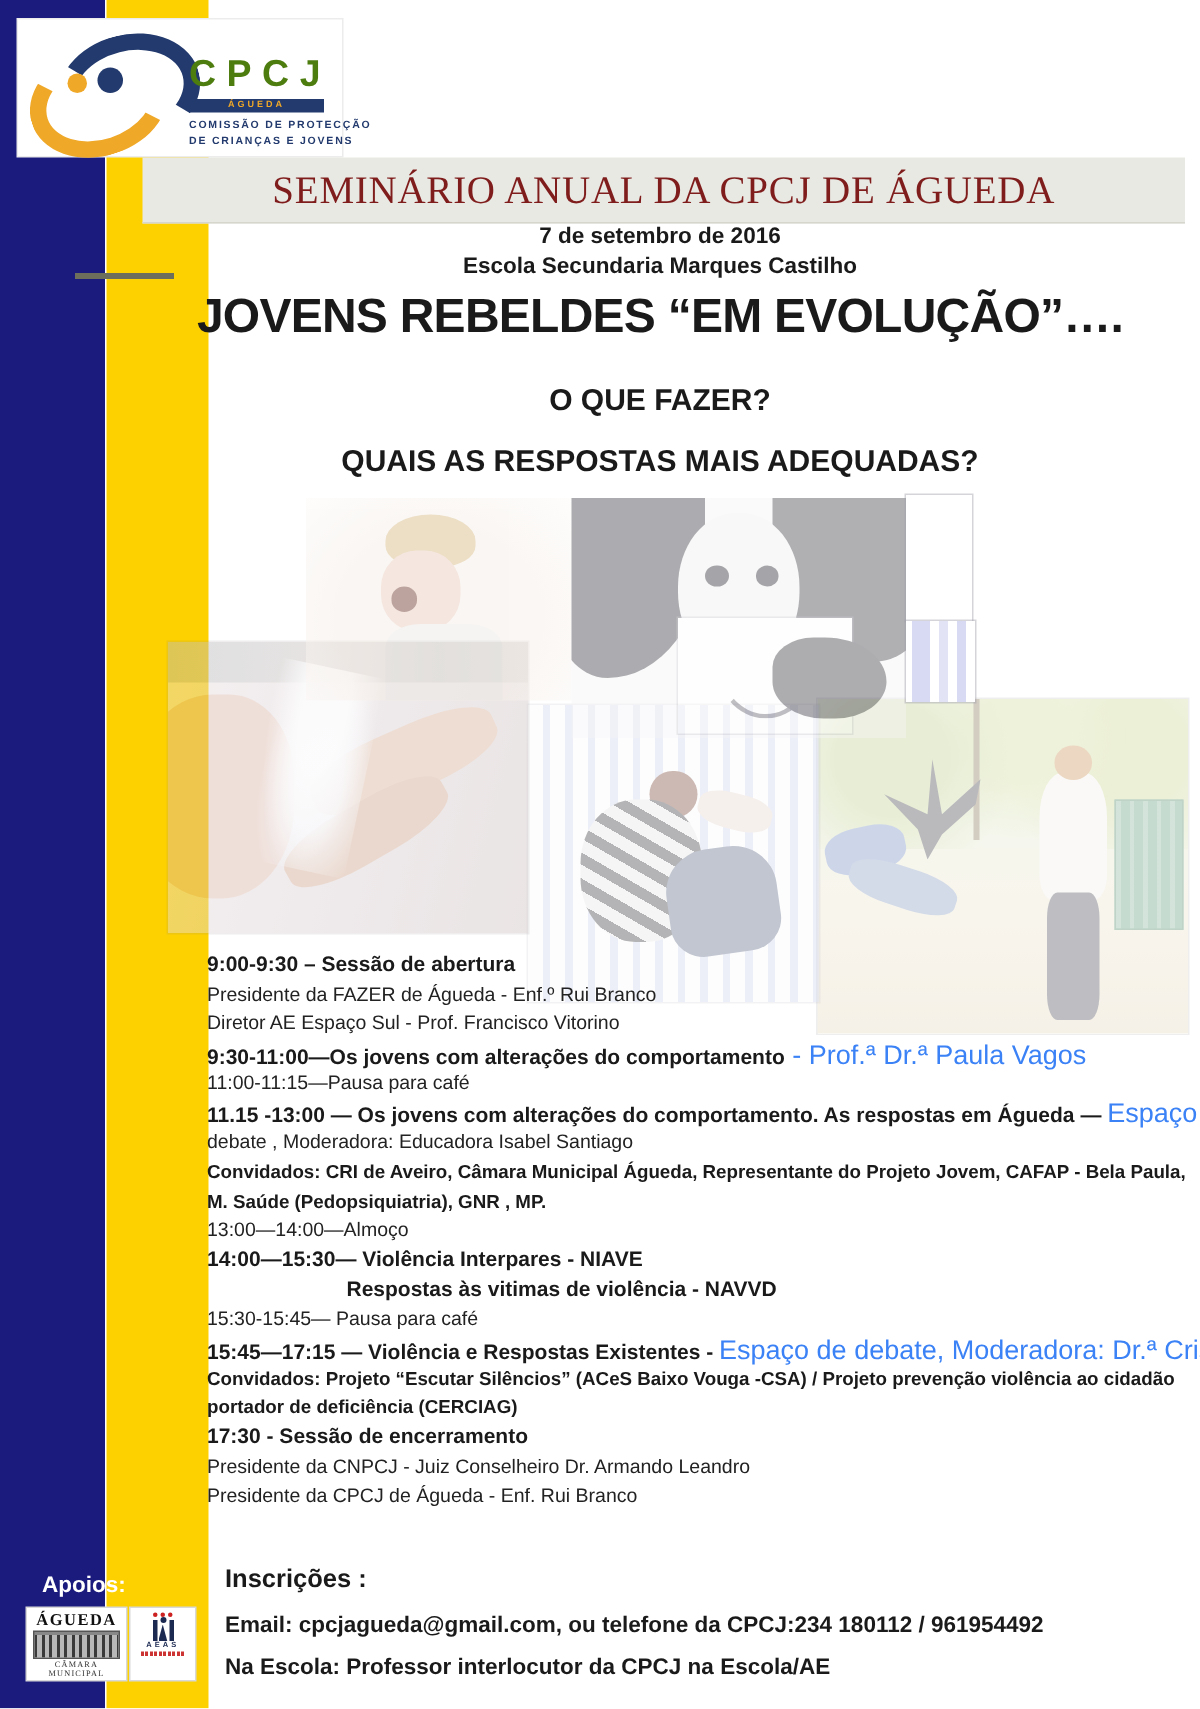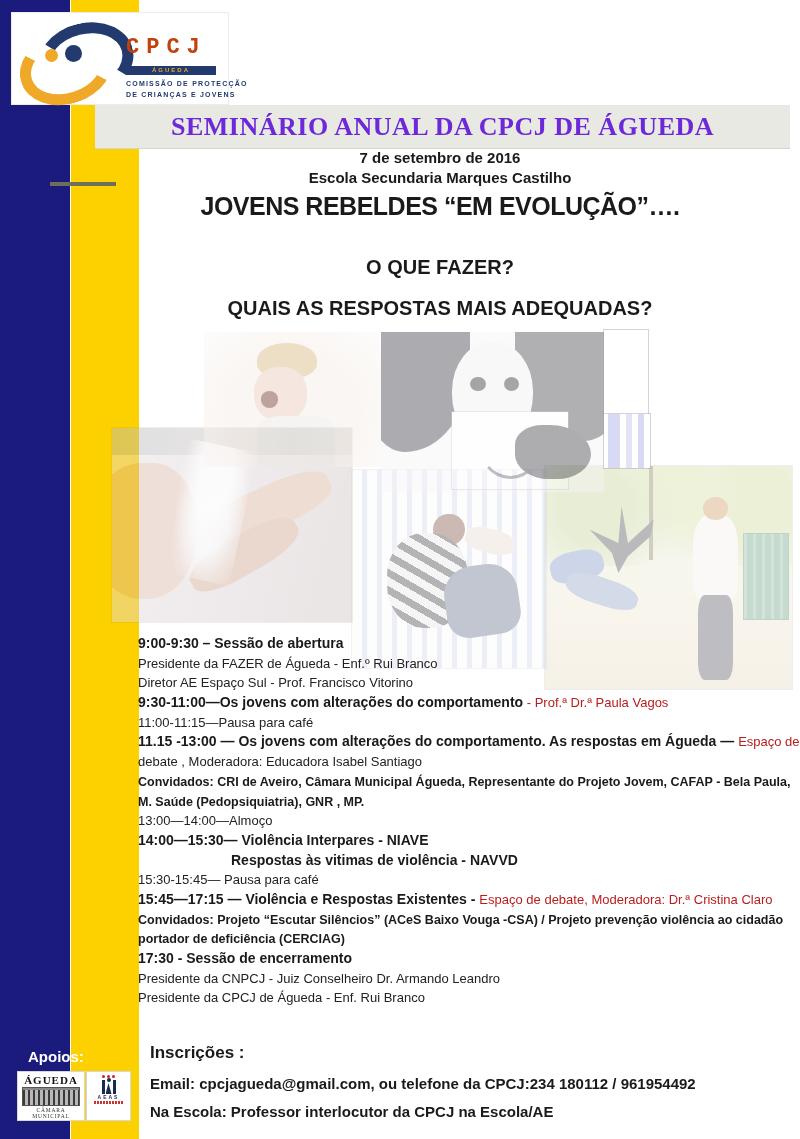--- a/index.html
+++ b/index.html
@@ -13,39 +13,39 @@
   
   .logo-box{position:absolute;left:12px;top:13px;width:216px;height:91px;background:#fff;
             box-shadow:0 0 0 1px #ececec;}
   .eye{position:absolute;left:6px;top:9px;width:102px;height:66px;}
   .eye .y-ring{position:absolute;left:1px;top:10px;width:72px;height:50px;border:11px solid transparent;
                border-left-color:#f0a828;border-bottom-color:#f0a828;border-radius:50%;transform:rotate(-18deg);}
   .eye .n-ring{position:absolute;left:20px;top:1px;width:74px;height:52px;border:11px solid transparent;
                border-top-color:#223a6d;border-right-color:#223a6d;border-radius:50%;transform:rotate(-14deg);}
   .eye .y-dot{position:absolute;left:27px;top:27px;width:13px;height:13px;background:#f0a828;border-radius:50%;}
   .eye .n-dot{position:absolute;left:47px;top:23px;width:17px;height:17px;background:#223a6d;border-radius:50%;}
-  .logo-acronym{position:absolute;left:114px;top:22px;font-weight:700;font-size:22px;letter-spacing:7px;color:#c2410c;font-family:Liberation Mono, monospace;}
+  .logo-acronym{position:absolute;left:114px;top:22px;font-weight:700;font-size:25px;letter-spacing:7px;color:#4d7c0f;}
   .logo-region-bar{position:absolute;left:114px;top:53px;width:90px;height:9px;background:#223a6d;
                    color:#f0a828;font-size:6px;font-weight:700;letter-spacing:2px;text-align:center;line-height:9px;}
   .logo-line{position:absolute;left:114px;font-size:7px;font-weight:700;color:#223a6d;letter-spacing:1.2px;white-space:nowrap;}
   .logo-line.l1{top:67px;}
   .logo-line.l2{top:78px;}
 
   
   .gray-dash{position:absolute;left:50px;top:182px;width:66px;height:4px;background:#6e6e5c;}
 
   
   .banner{position:absolute;left:95px;top:105px;width:695px;height:43px;background:#e9e9e3;
           border-bottom:1px solid #d6d6cd;display:flex;align-items:center;justify-content:center;}
-  .banner-title{font-family:"Liberation Serif",serif;font-weight:700;font-size:26px;color:#6d28d9;letter-spacing:.5px;}
+  .banner-title{font-family:"Liberation Serif",serif;font-weight:400;font-size:26px;color:#7f1d1d;letter-spacing:.5px;}
 
   .center-col{position:absolute;left:90px;width:700px;text-align:center;}
   .date-line{top:149px;font-weight:700;font-size:15px;}
   .venue-line{top:169px;font-weight:700;font-size:15px;}
-  .headline{top:192px;font-weight:700;font-size:25px;letter-spacing:-.5px;}
+  .headline{top:192px;font-weight:700;font-size:32px;letter-spacing:-.5px;}
   .q1{top:256px;font-weight:700;font-size:20px;}
   .q2{top:297px;font-weight:700;font-size:20px;}
 
   
   .photo{position:absolute;overflow:hidden;}
   .ph-violence{left:545px;top:466px;width:247px;height:223px;opacity:.38;
       background:linear-gradient(180deg,#e9efdc 0%,#e3ead2 35%,#efe7d2 60%,#e9dcc2 100%);
       box-shadow:0 0 0 1px rgba(130,130,140,.35);}
   .ph-violence .foliage{position:absolute;left:0;top:0;width:100%;height:45%;
       background:radial-gradient(circle at 20% 40%,#c4d494 0 18%,transparent 40%),
@@ -109,21 +109,21 @@
   .ph-blinds{left:604px;top:414px;width:46px;height:54px;background:#fff;box-shadow:0 0 0 1px rgba(160,160,170,.45);
       background-image:linear-gradient(90deg,transparent 0 4px,#d8daf4 4px 16px,transparent 16px 22px,#e2e4f6 22px 28px,transparent 28px 34px,#d8daf4 34px 40px,transparent 40px);}
 
   
   #schedule{position:absolute;left:138px;top:634px;width:648px;}
   .sched-line{height:19.7px;white-space:nowrap;}
   .sched-line span{vertical-align:baseline;}
   span.b{font-weight:700;font-size:14px;}
   span.c{font-weight:700;font-size:12.5px;}
   span.r{font-weight:400;font-size:13px;color:#222;}
-  span.s{font-weight:400;font-size:13px;color:#b91c1c;margin-top:48px;}
+  span.s{font-weight:400;font-size:18px;color:#3b82f6;margin-top:48px;}
 
   
   .apoios{position:absolute;left:28px;top:1048px;color:#ffffff;font-weight:700;font-size:15px;}
   .agueda-box{position:absolute;left:18px;top:1072px;width:66px;height:48px;background:#fff;
       box-shadow:0 0 0 1px #d8d8d8;text-align:center;overflow:hidden;}
   .agueda-title{font-family:"Liberation Serif",serif;font-weight:700;font-size:11px;letter-spacing:1px;color:#111;margin-top:2px;}
   .agueda-building{margin:1px auto 1px auto;width:56px;height:17px;
       background:linear-gradient(180deg,#888 0 2px,transparent 2px),
                  repeating-linear-gradient(90deg,#3a3a3a 0 2px,#b8b8b8 2px 5px);
       border:1px solid #555;}

